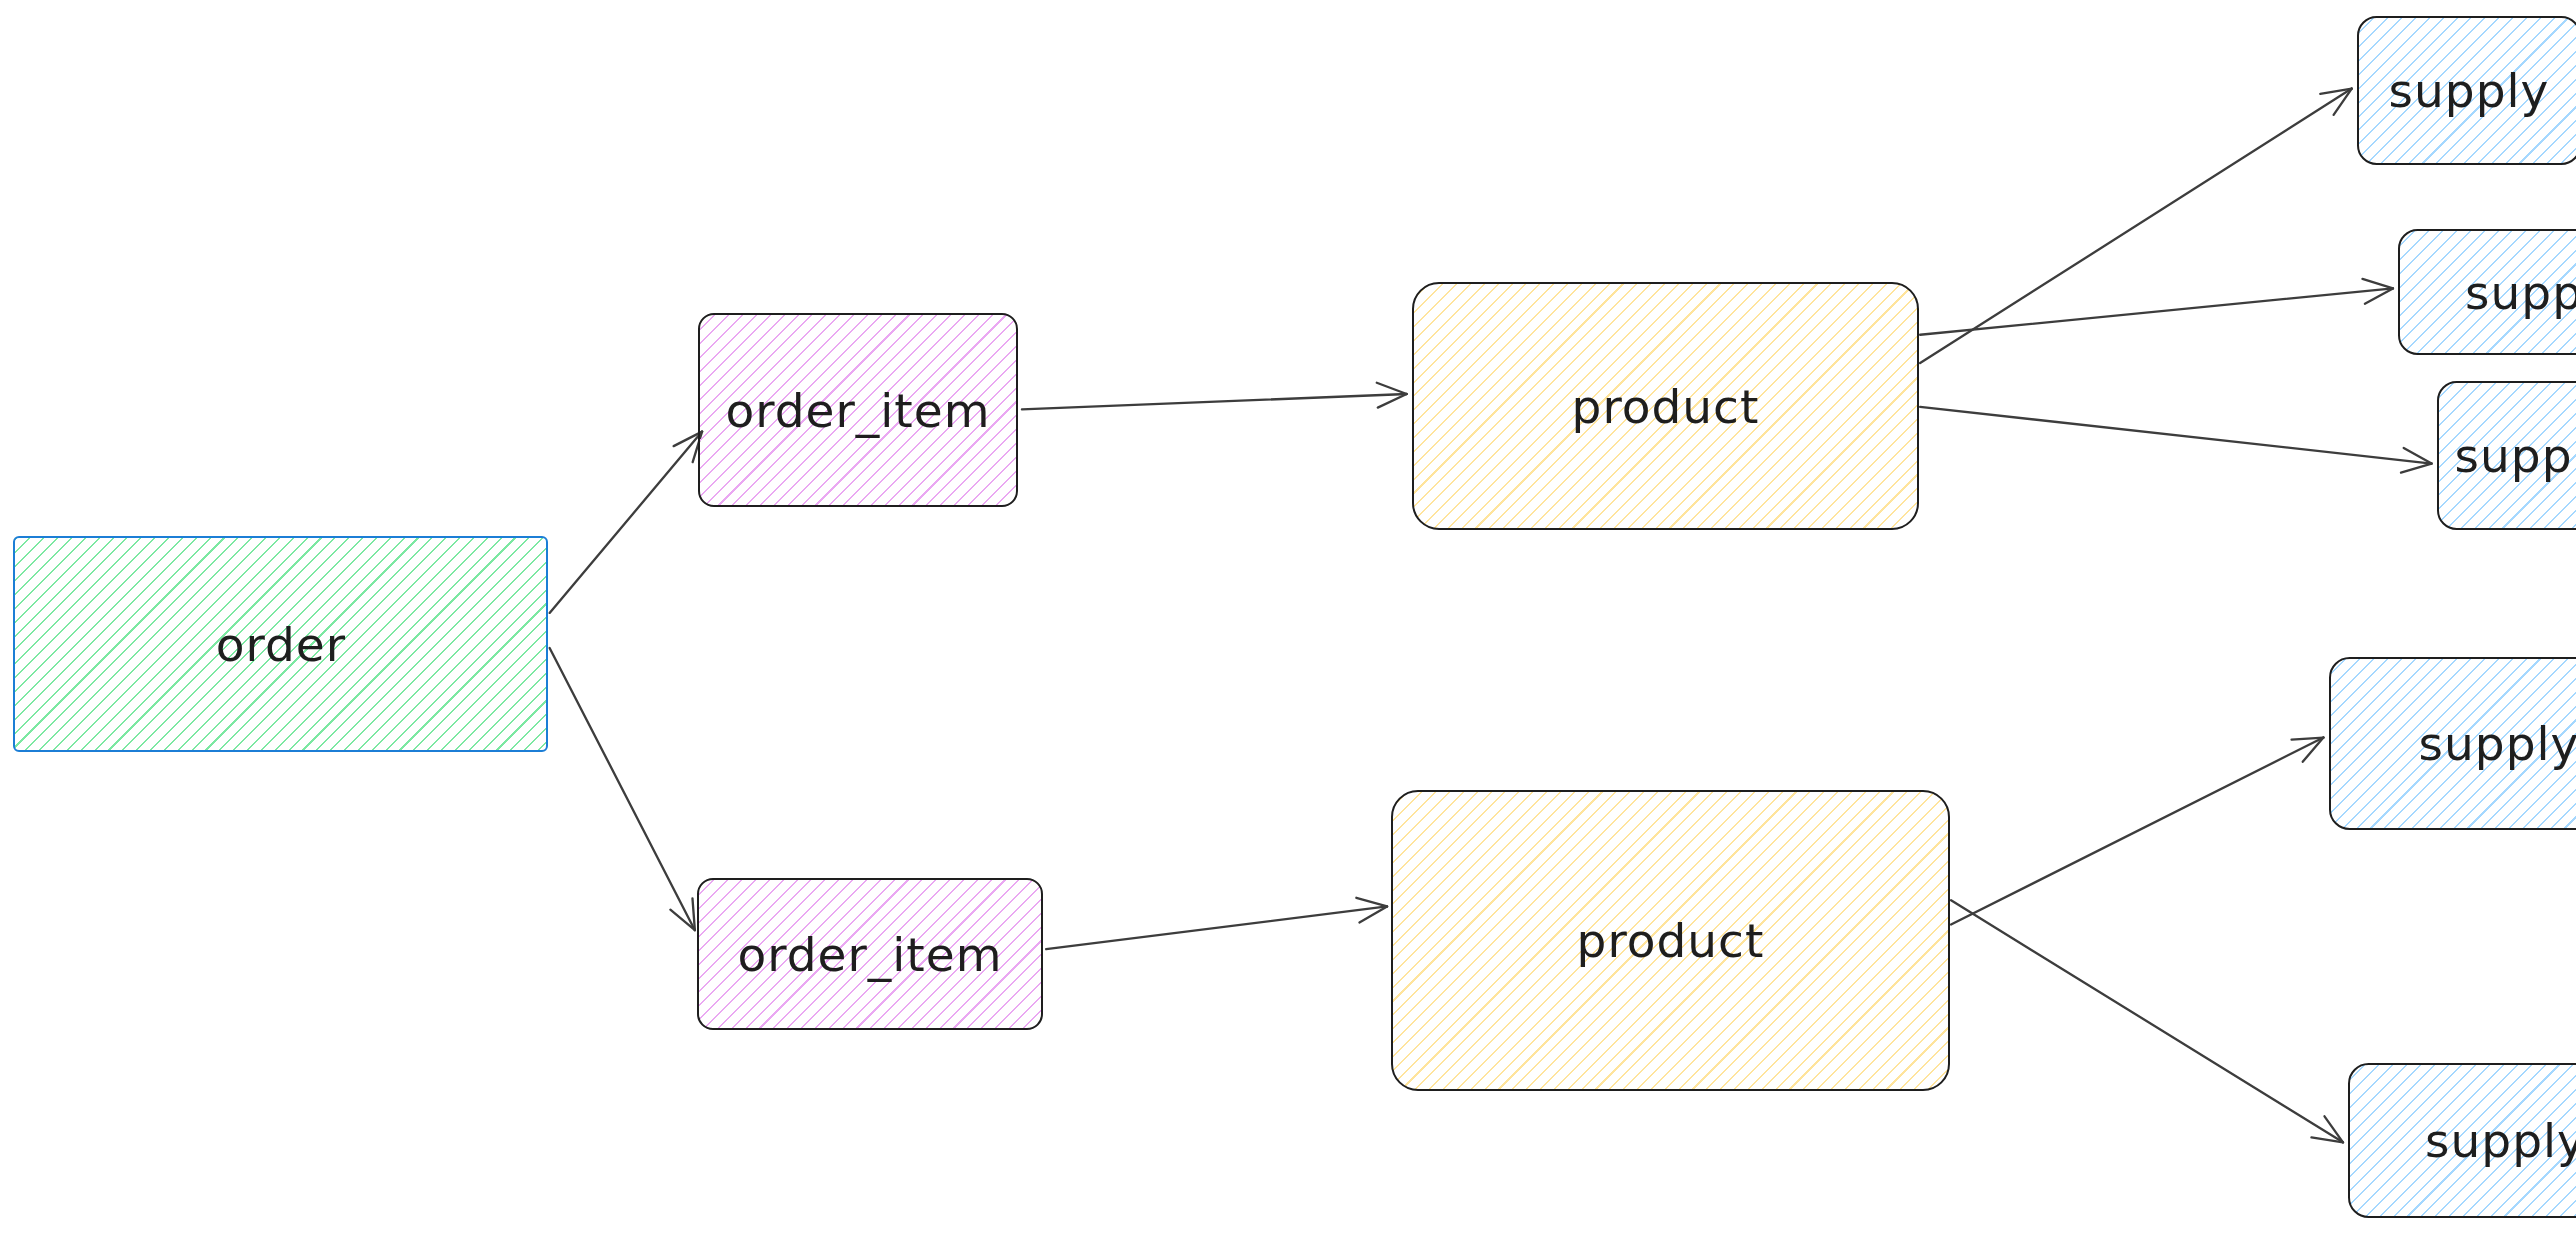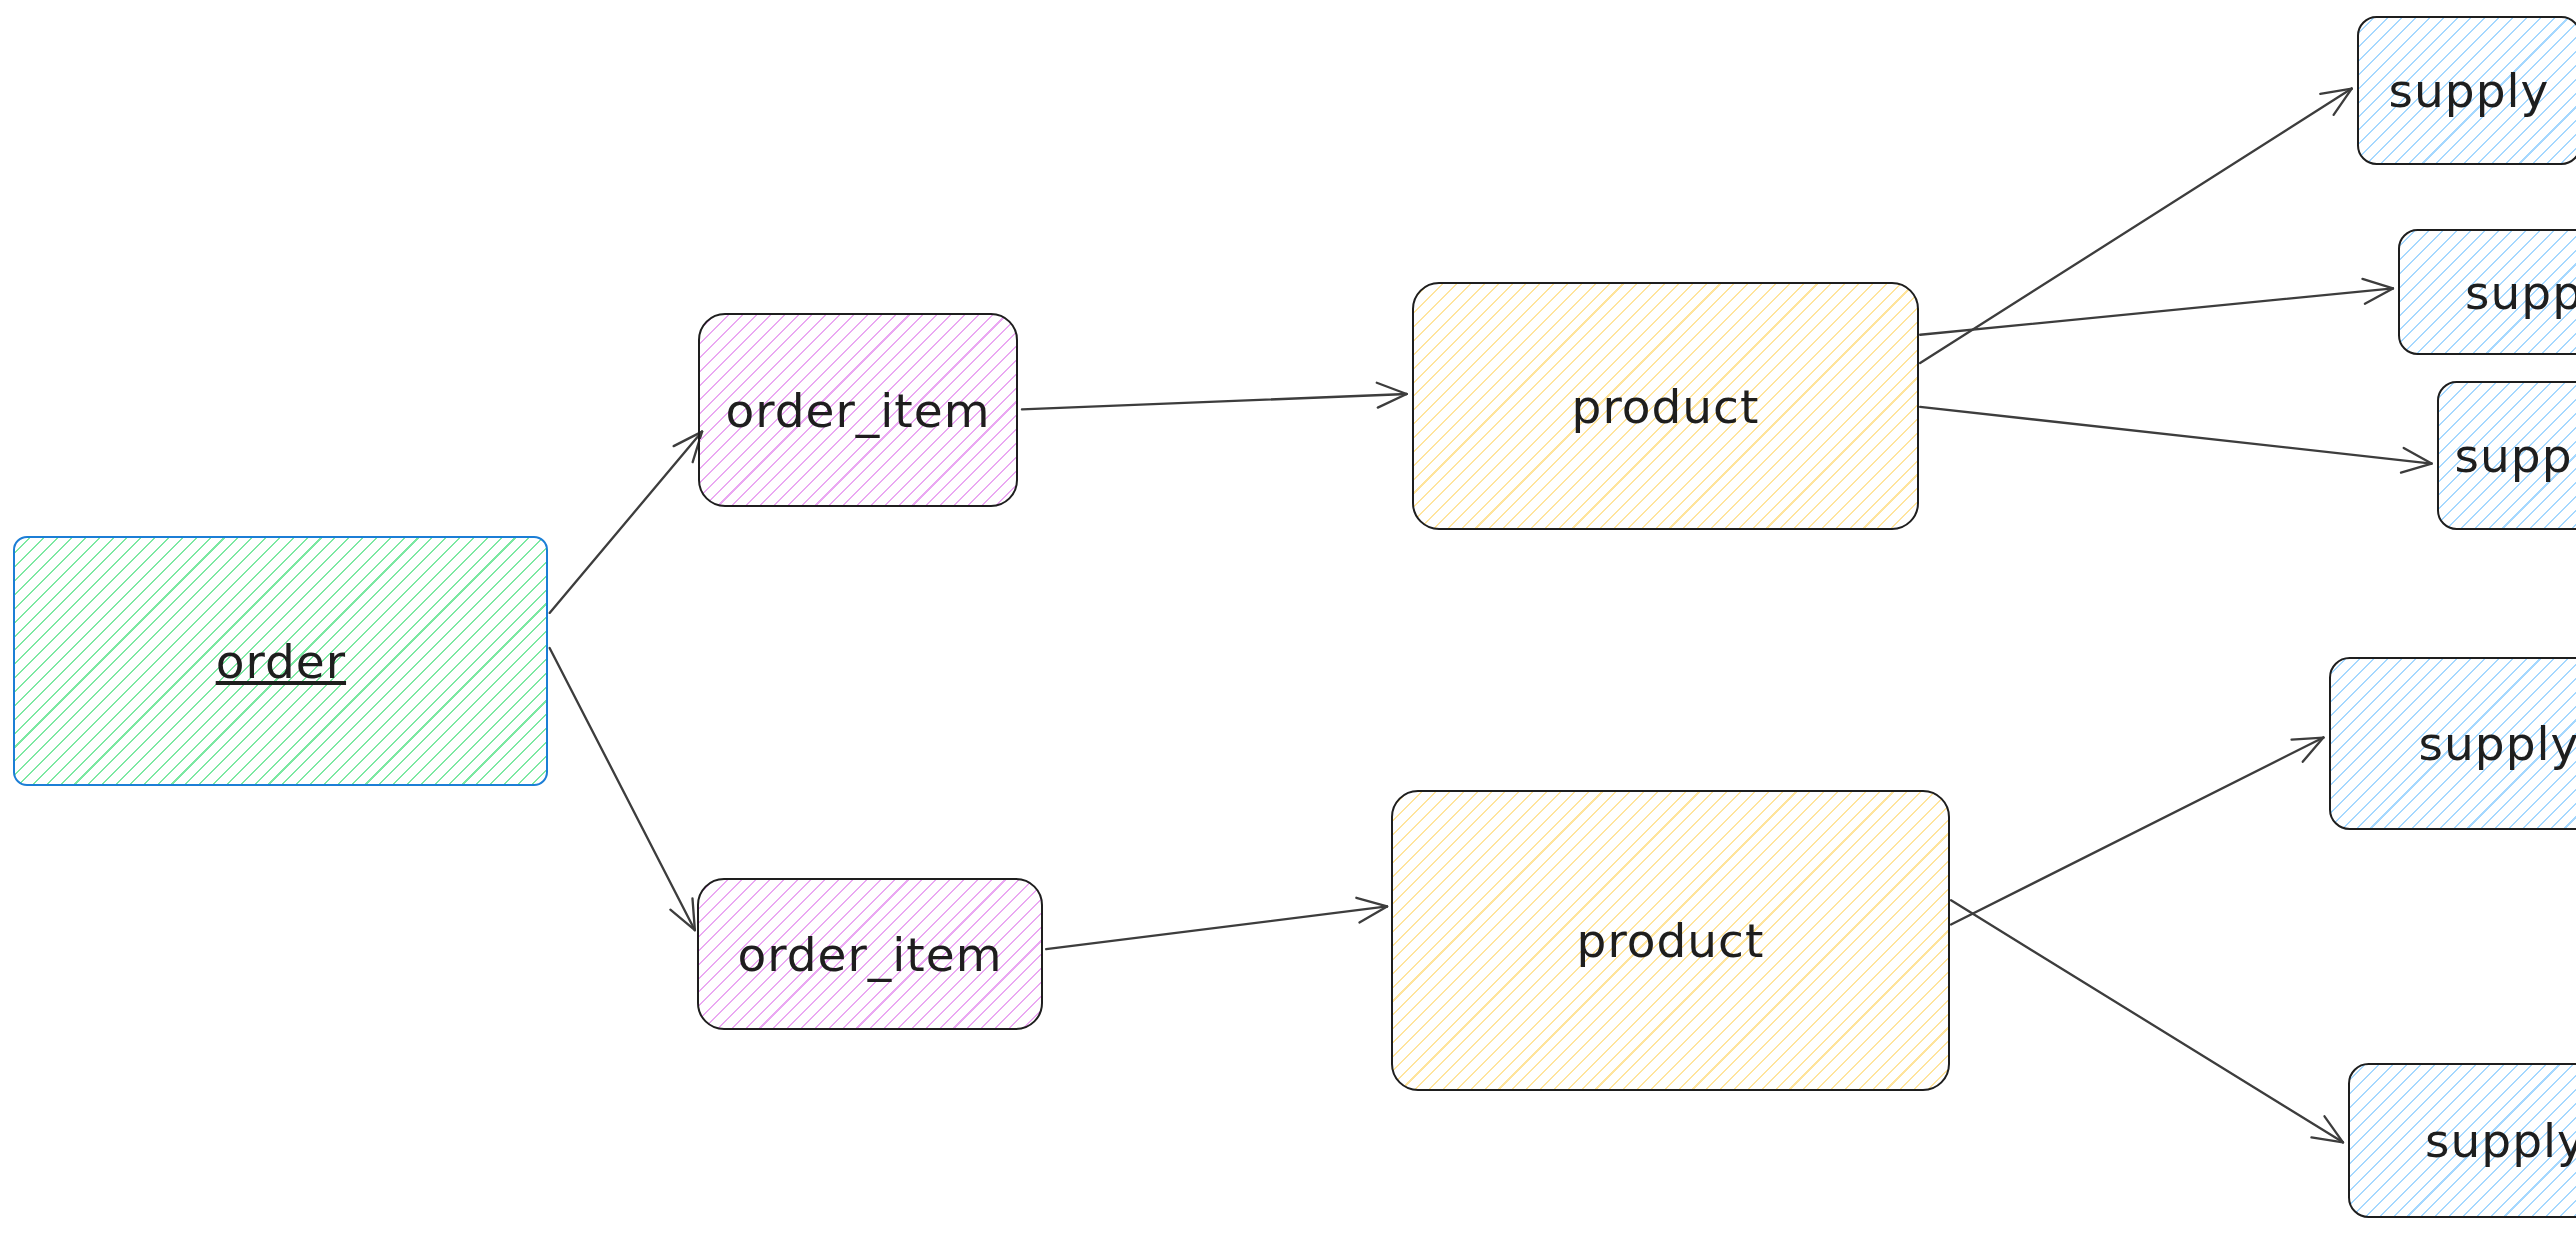--- a/index.html
+++ b/index.html
@@ -18,40 +18,40 @@
     left: 0; top: 0;
     width: 2700px;
     height: 1233px;
     pointer-events: none;
   }
 
   .node {
     position: absolute;
     box-sizing: border-box;
     border: 2.6px solid #1e1e1e;
-    border-radius: 27px;
+    border-radius: 16px;
     display: flex;
     align-items: center;
     justify-content: center;
     color: #1e1e1e;
     font-size: 47px;
     letter-spacing: 1px;
     
     background: repeating-linear-gradient(
       135deg,
       var(--hatch, #ccc) 0px,
       var(--hatch, #ccc) 1.5px,
       transparent 1.5px,
       transparent 9.8px
     );
   }
   .node .label { white-space: nowrap; }
 
   
-  .n-order             { left: 13.4px;   top: 536px; width: 535px; height: 250px; border-radius: 14px; text-decoration: underline; }
+  .n-order             { left: 13.4px;   top: 536px; width: 535px; height: 216px; border-radius: 6px; }
   .n-order-item-top    { left: 698px; top: 313px;  width: 320px;  height: 194px; }
   .n-order-item-bottom { left: 697px; top: 878px; width: 346px;  height: 152px; }
   .n-product-top       { left: 1412px; top: 282px;  width: 507px;  height: 248px; border-radius: 27px; }
   .n-product-bottom    { left: 1391px; top: 790px; width: 559px; height: 301px; border-radius: 27px; }
   .n-supply-1          { left: 2357px; top: 15.5px;   width: 224px;  height: 149px; border-radius: 19.6px; }
   .n-supply-2          { left: 2398px; top: 229px;  width: 295px;  height: 126px; border-radius: 19.6px; }
   .n-supply-3          { left: 2437px; top: 381px;  width: 196px;  height: 149px; border-radius: 19.6px; }
   .n-supply-4          { left: 2329px; top: 657px; width: 340px;  height: 173px; border-radius: 20.6px; }
   .n-supply-5          { left: 2348px; top: 1063px; width: 315px;  height: 155px; border-radius: 20.6px; }
 </style>

